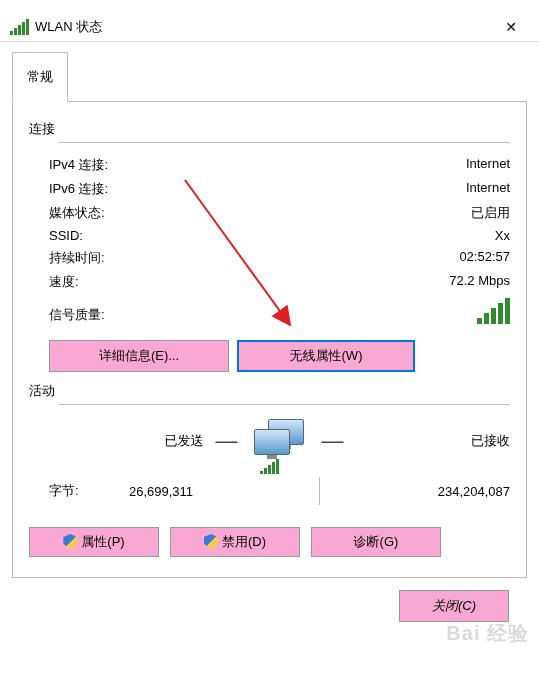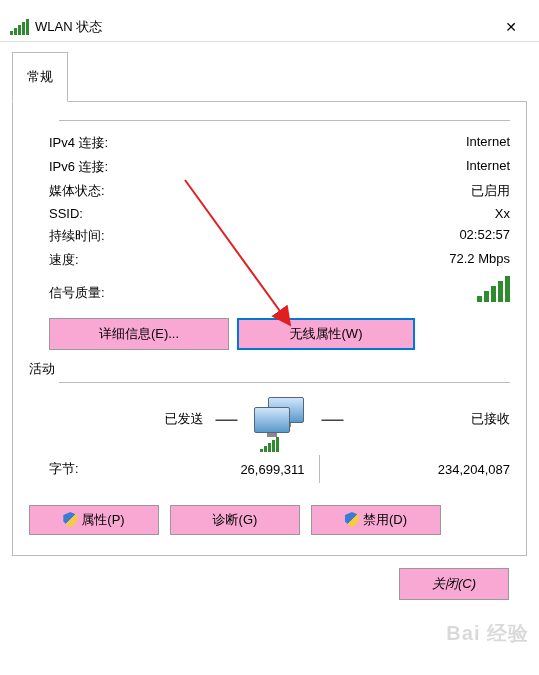--- a/index.html
+++ b/index.html
@@ -168,21 +168,21 @@
     width:10px; height:4px;
     background:#888;
   }
   .act-values {
     display:grid;
     grid-template-columns: 80px 1fr 30px 1fr;
     align-items:center;
     padding: 14px 0 4px 20px;
   }
   .act-values .lbl {}
-  .act-values .num-s { text-align:right;}
+  .act-values .num-s { text-align:left;}
   .act-values .sep {
     height:28px; border-left:1px solid #bbb; margin:0 auto;
   }
   .act-values .num-r { text-align:right;}
   .bottom-btns {
     display:flex;
     gap:11px;
     margin: 18px 0 0 0;
   }
   .bottom-btns .btn { width: 130px; display:flex; align-items:center; justify-content:center; gap:4px; padding:5px 0;}
@@ -227,20 +227,21 @@
   <span class="title">WLAN 状态</span>
   <span class="close-x">✕</span>
 </div>
 
 <div class="body-area">
   <div class="tabstrip">
     <div class="tab">常规</div>
   </div>
   <div class="tab-content">
 
+    <div class="section-header">连接</div>
     <div class="section-rule"></div>
 
     <div class="kv-row">
       <span class="k">IPv4 连接:</span>
       <span class="v">Internet</span>
     </div>
     <div class="kv-row">
       <span class="k">IPv6 连接:</span>
       <span class="v">Internet</span>
     </div>
@@ -311,25 +312,25 @@
         <span class="num-s">26,699,311</span>
         <span class="sep"></span>
         <span class="num-r">234,204,087</span>
       </div>
 
       <div class="bottom-btns">
         <button class="btn">
           <span class="shield"></span>
           <span>属性(P)</span>
         </button>
-        <button class="btn">诊断(G)</button>
         <button class="btn">
           <span class="shield"></span>
           <span>禁用(D)</span>
         </button>
+        <button class="btn">诊断(G)</button>
       </div>
     </div>
   </div>
 
   <div class="footer">
     <button class="btn">关闭(C)</button>
   </div>
 </div>
 
 <svg class="arrow" width="140" height="170">

